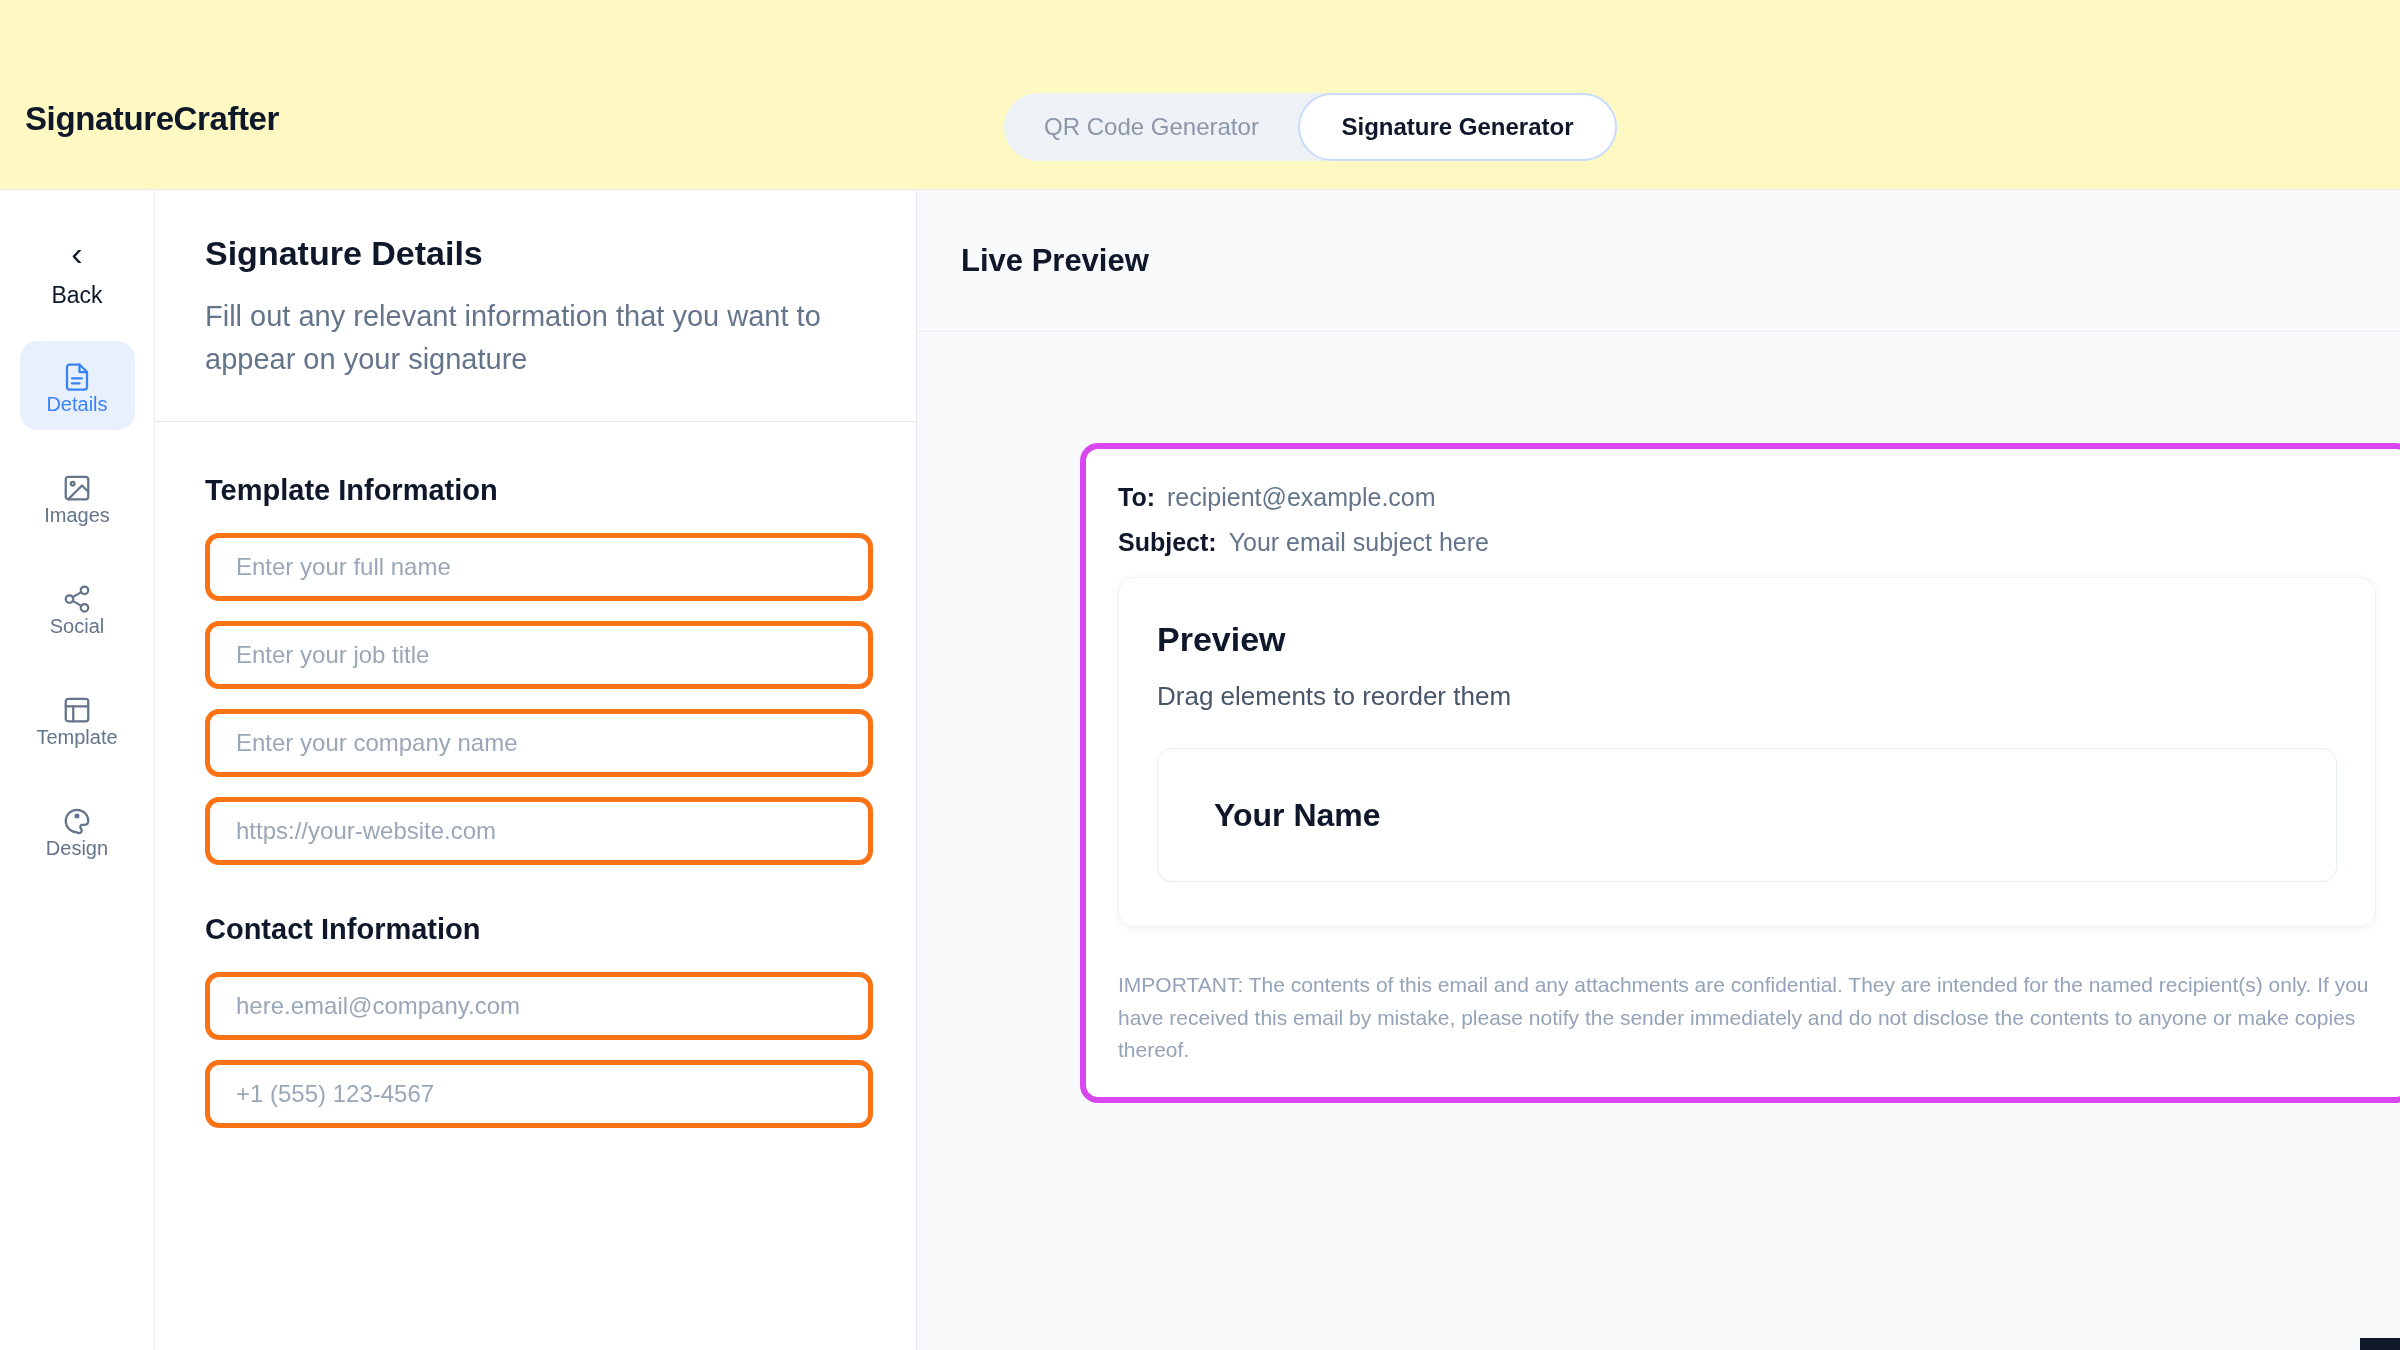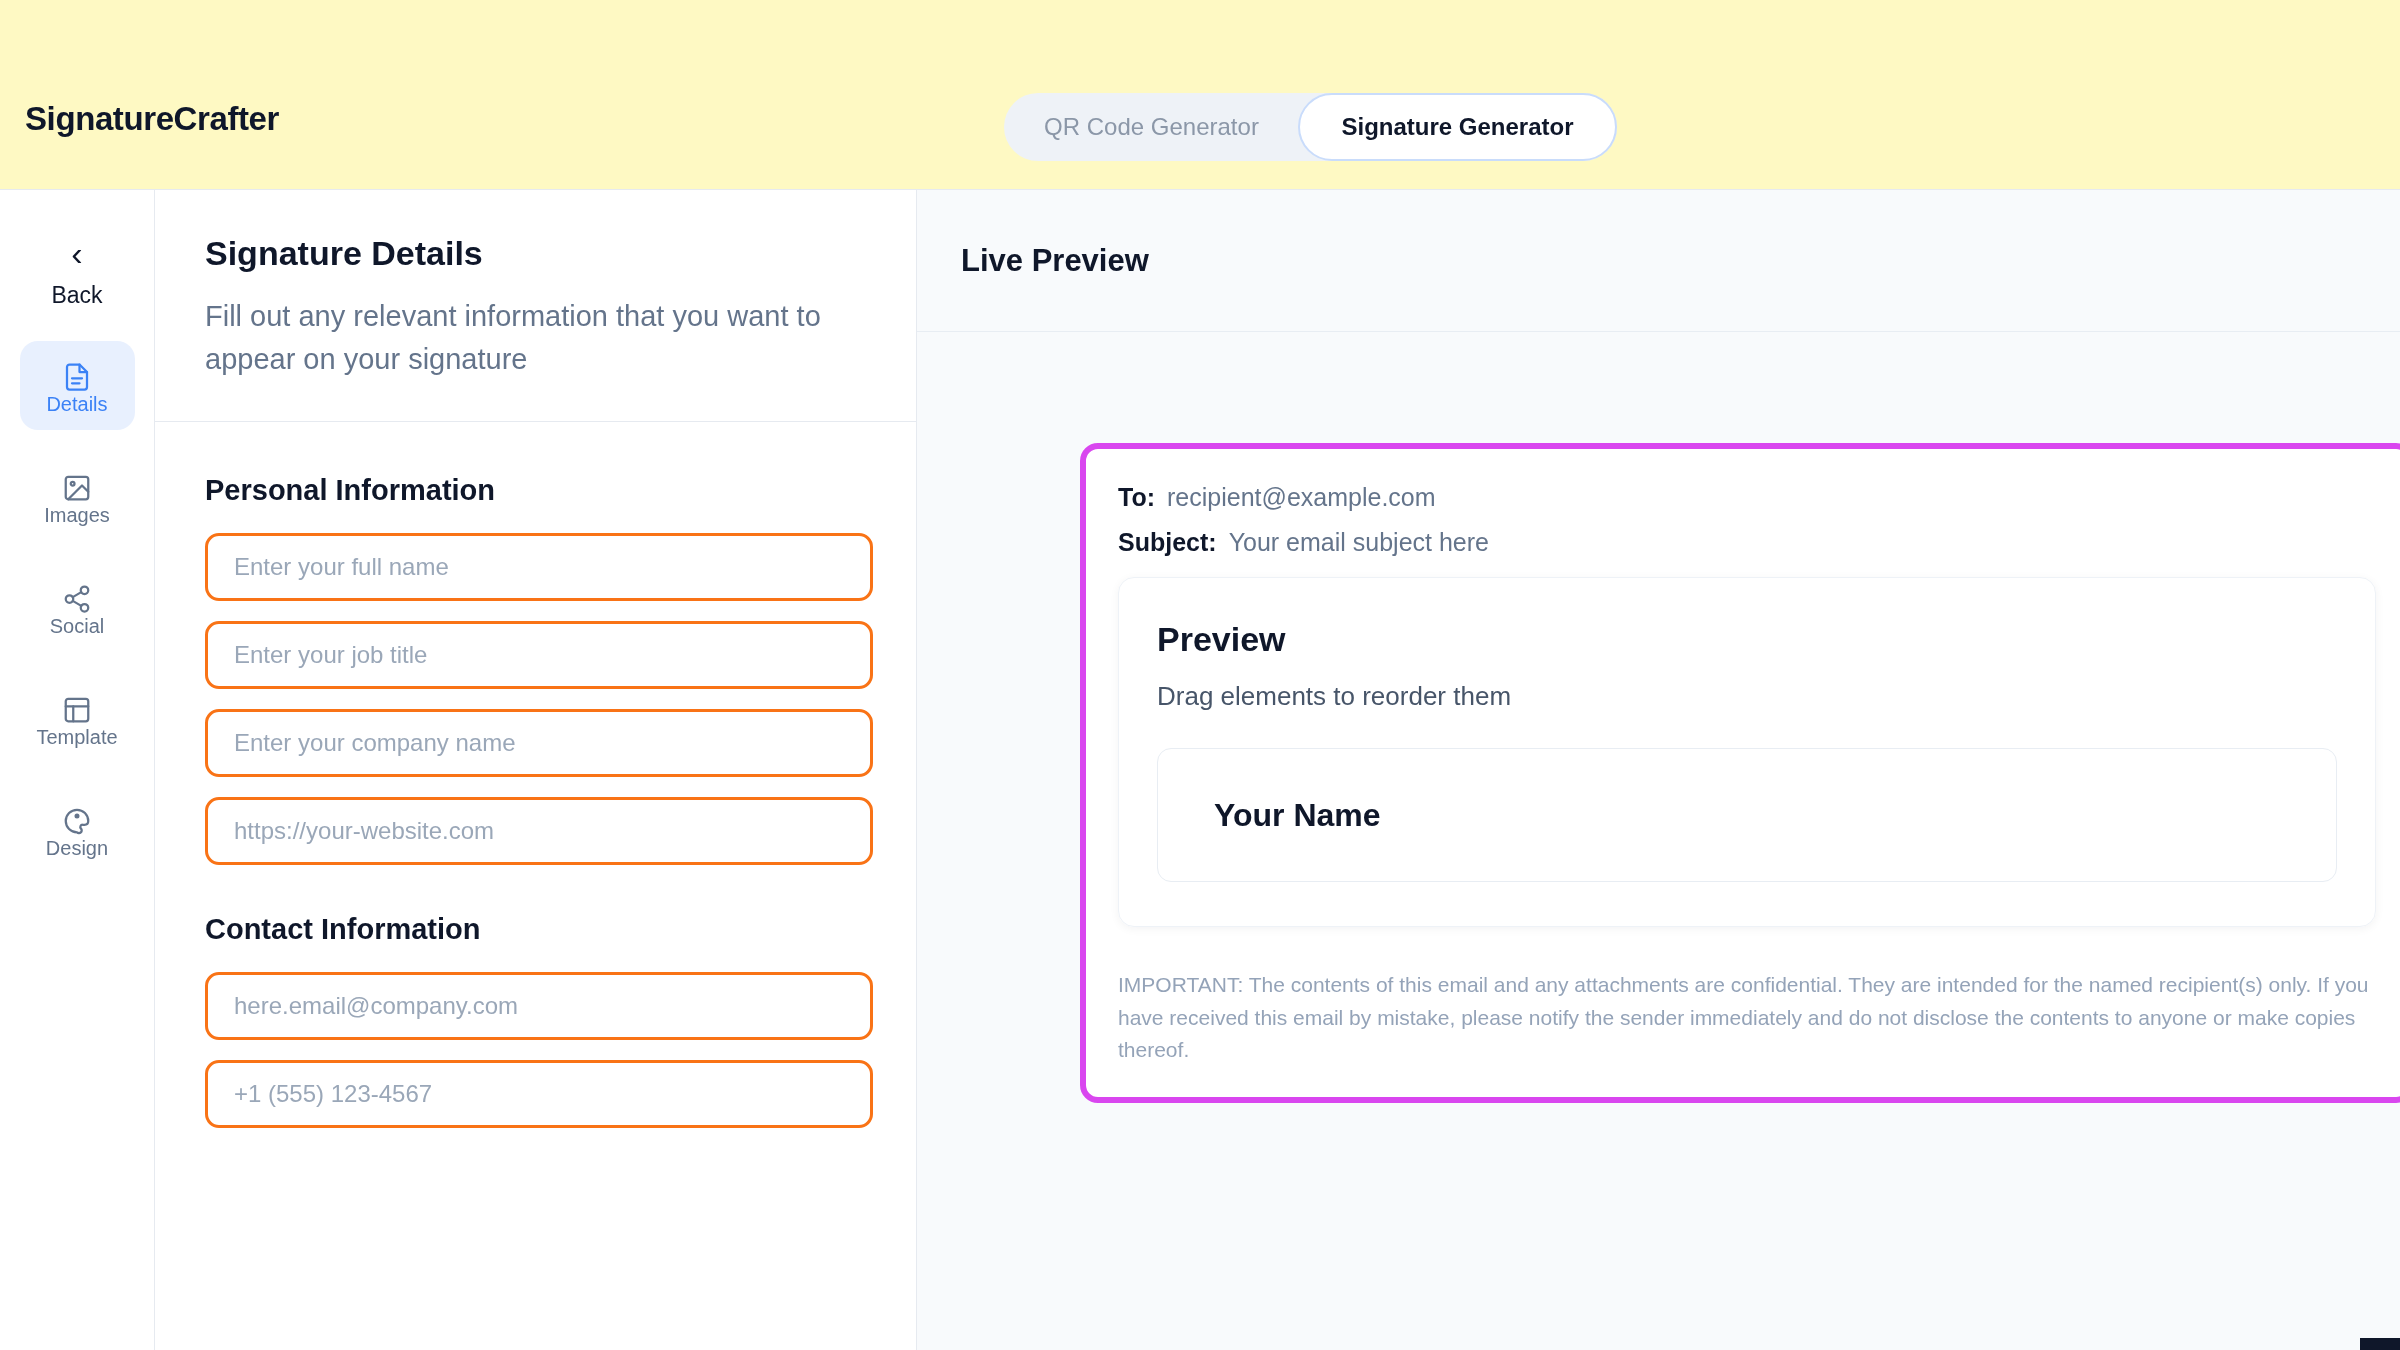--- a/index.html
+++ b/index.html
@@ -146,21 +146,21 @@
   .section-title {
     font-size: 29px;
     font-weight: 700;
     color: #0f172a;
     margin: 12px 0 26px 0;
   }
   .section-title.second { margin-top: 48px; }
   .field {
     width: 668px;
     height: 68px;
-    border: 3px solid #f97316;
+    border: 5px solid #f97316;
     border-radius: 14px;
     background: #ffffff;
     display: flex;
     align-items: center;
     padding: 0 26px;
     margin-bottom: 20px;
     font-size: 24px;
     color: #9aa7b8;
     cursor: text;
   }
@@ -328,21 +328,21 @@
       <span class="lbl">Design</span>
     </div>
   </div>
 
   <div class="form-panel">
     <div class="form-head">
       <div class="form-title">Signature Details</div>
       <div class="form-sub">Fill out any relevant information that you want to appear on your signature</div>
     </div>
     <div class="form-body">
-      <div class="section-title">Personal Information</div>
+      <div class="section-title">Template Information</div>
 
       <div class="field">Enter your full name</div>
       <div class="field">Enter your job title</div>
       <div class="field">Enter your company name</div>
       <div class="field">https://your-website.com</div>
 
       <div class="section-title second">Contact Information</div>
 
       <div class="field">here.email@company.com</div>
       <div class="field">+1 (555) 123-4567</div>

